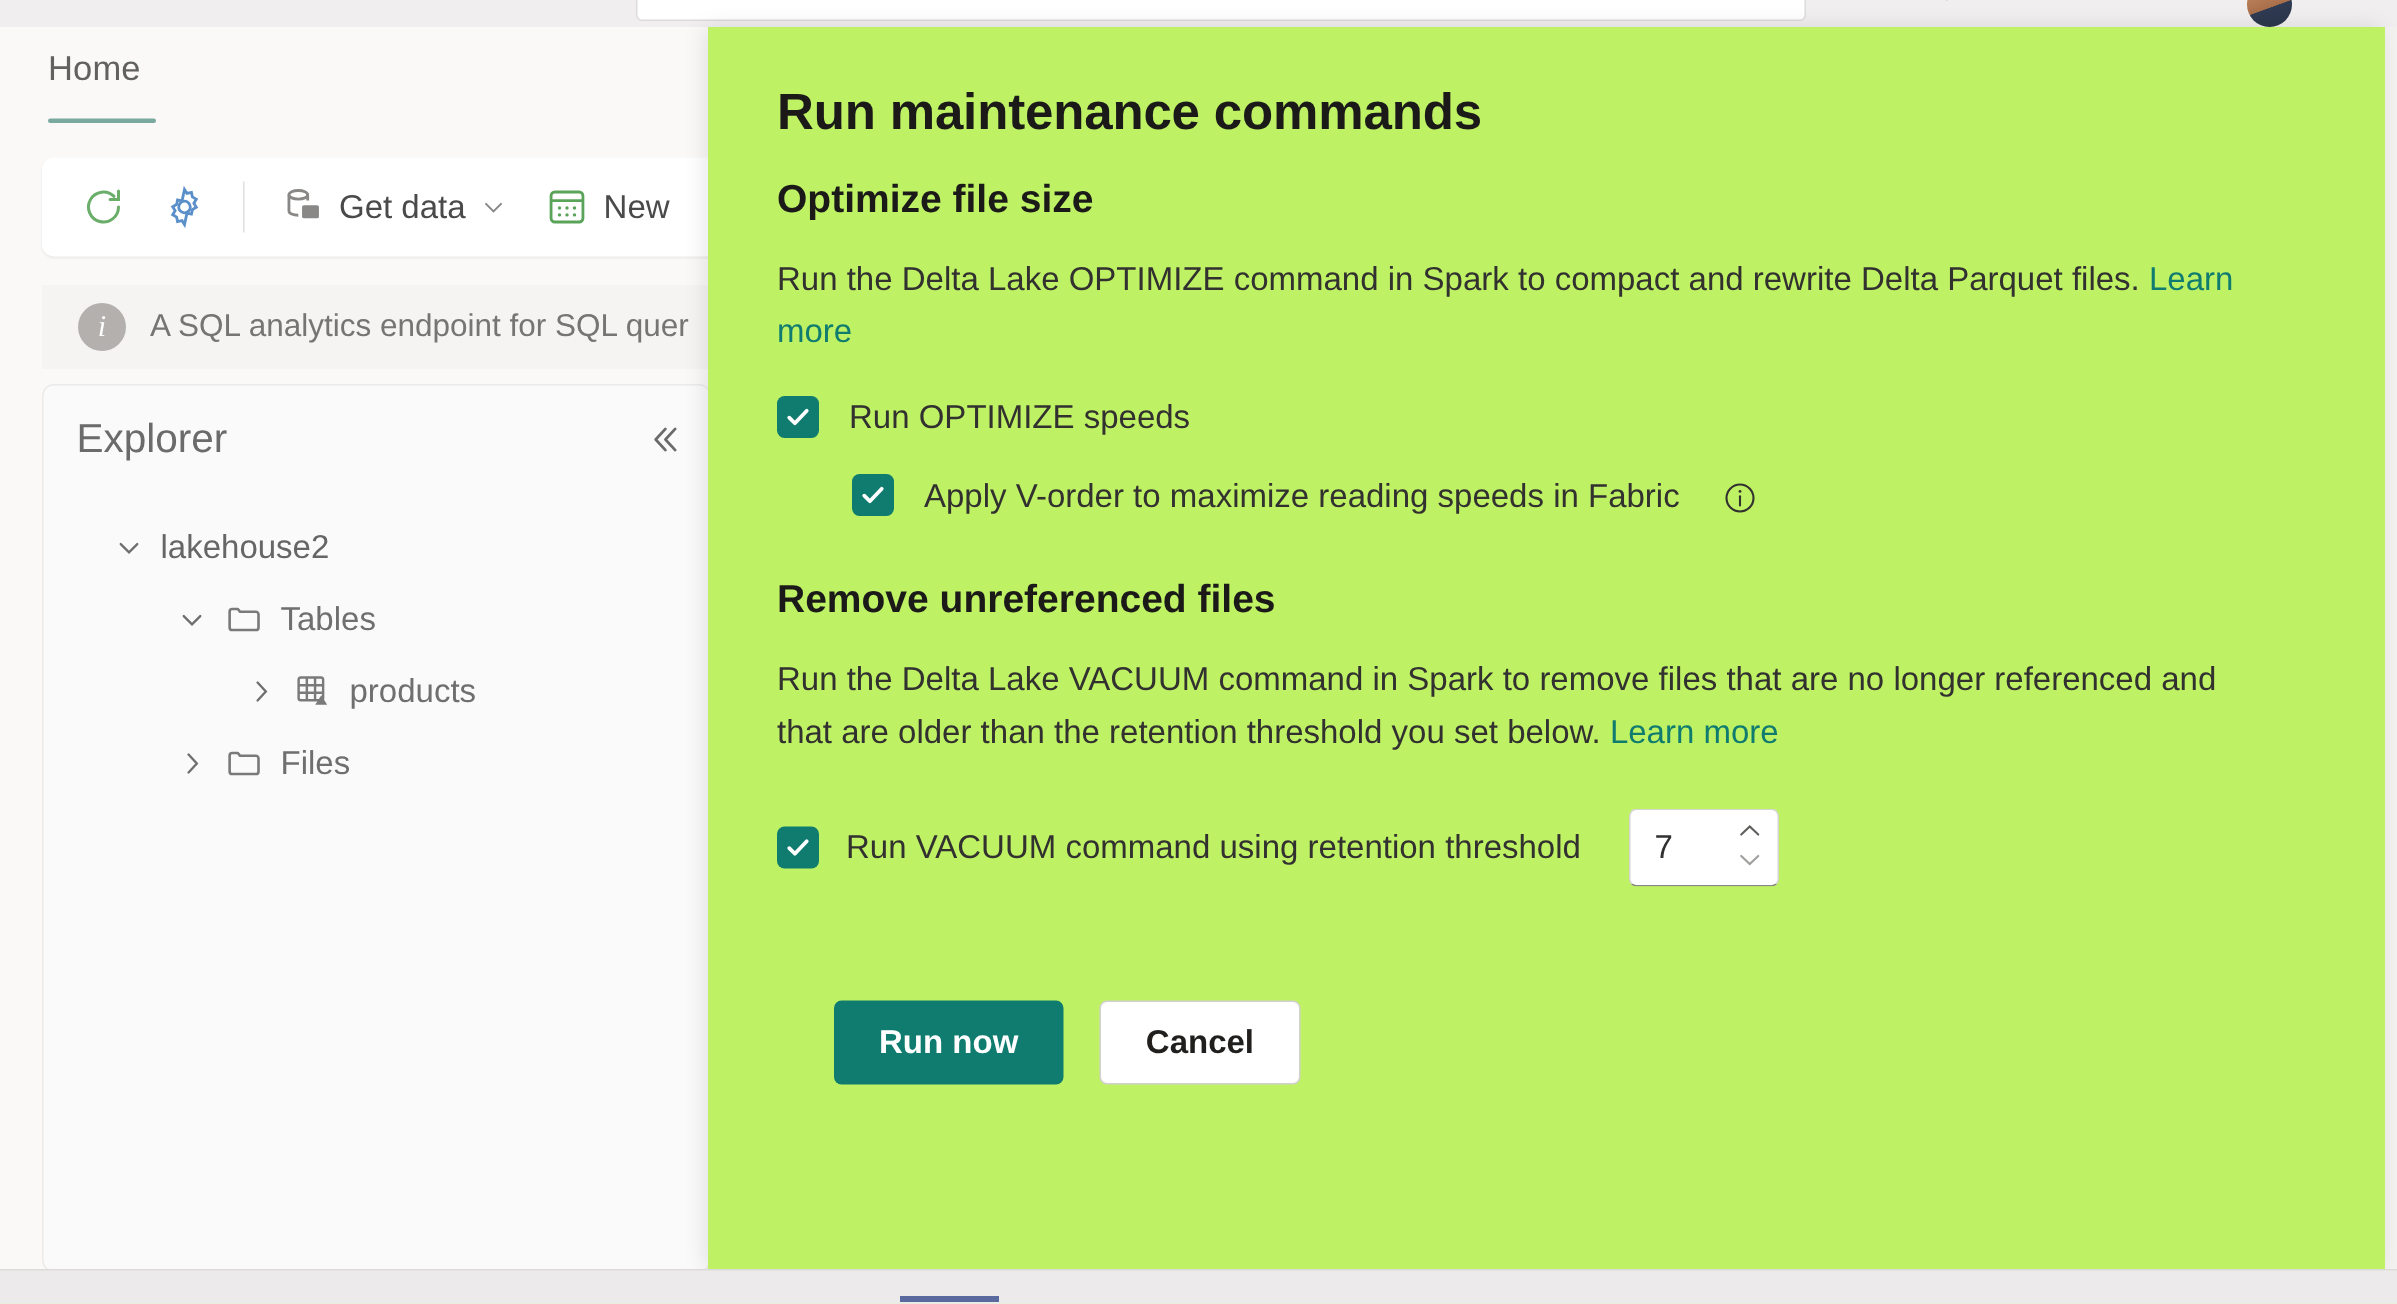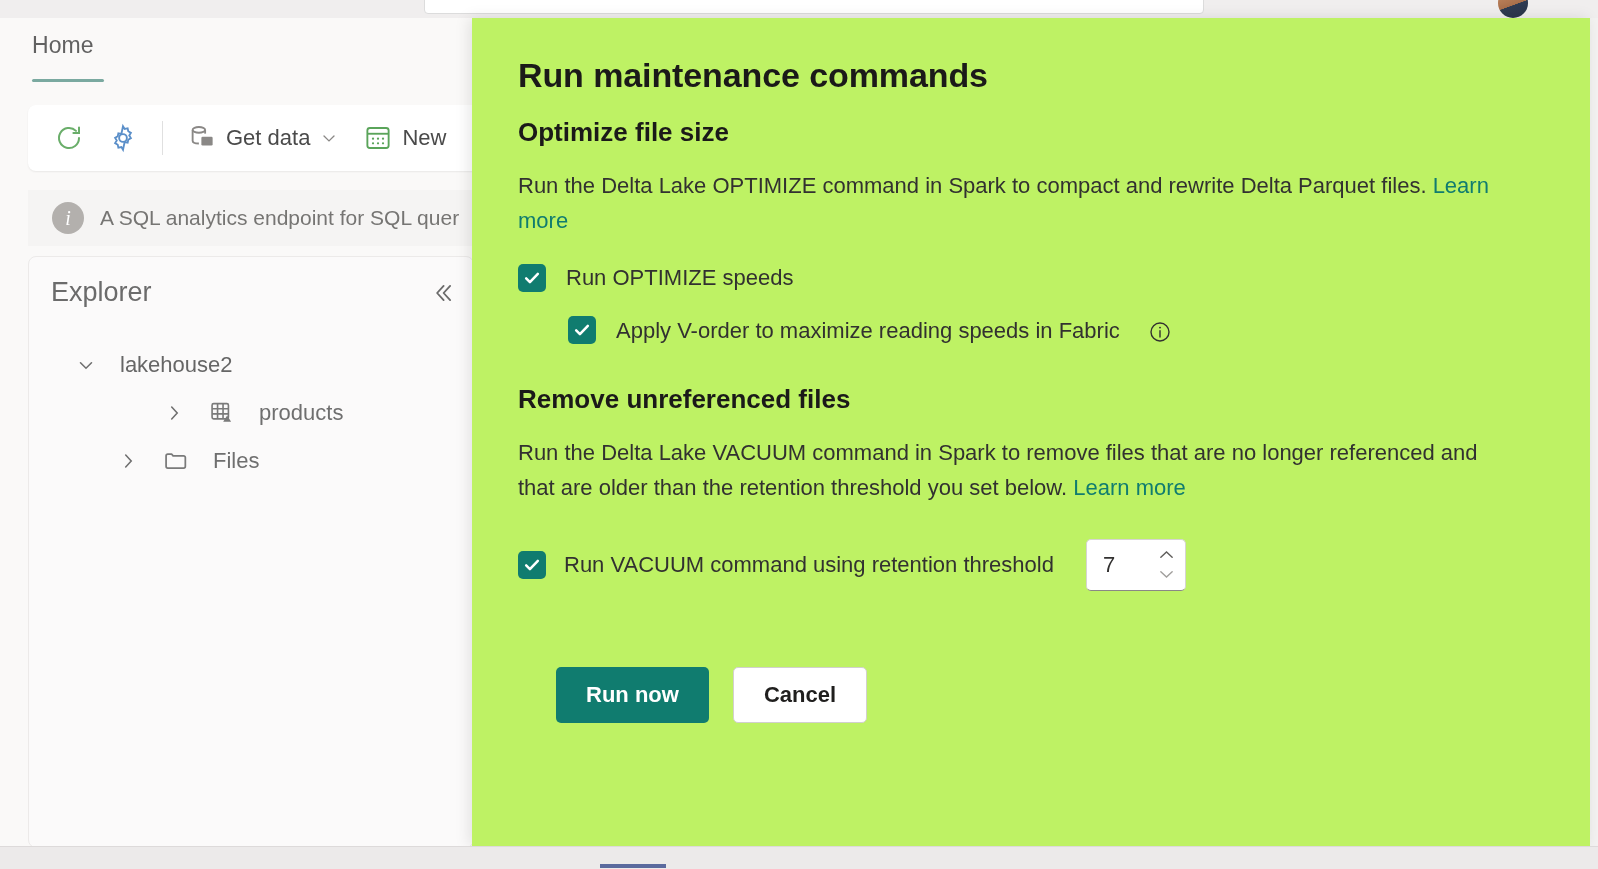--- a/index.html
+++ b/index.html
@@ -178,21 +178,21 @@
     color: #6b6b6b;
     font-weight: 400;
   }
   .collapse-icon { width: 26px; height: 26px; }
 
   .tree { position: absolute; left: 0; top: 84px; width: 100%; }
   .tree-row {
     display: flex;
     align-items: center;
     height: 48px;
-    gap: 23px;
+    gap: 10px;
     font-size: 22px;
     color: #6f6f6f;
   }
   .tree-row.lvl0 { padding-left: 46px; }
   .tree-row.lvl1 { padding-left: 88px; }
   .tree-row.lvl2 { padding-left: 134px; }
   .caret { width: 22px; height: 22px; flex: none; }
   .tree-icon { width: 28px; height: 28px; flex: none; }
   .tree-label { white-space: nowrap; }
   .tree-label.strong { color: #666; }
@@ -454,20 +454,33 @@
 
           <div class="tree-row lvl0">
             <span class="caret">
               <svg viewBox="0 0 24 24" fill="none" stroke="#6f6f6f" stroke-width="1.7" stroke-linecap="round">
                   <path d="M6 9.5l6 6 6-6"></path>
                 </svg>
             </span>
             <span class="tree-label strong">lakehouse2</span>
           </div>
 
+          <div class="tree-row lvl1">
+            <span class="caret">
+              <svg viewBox="0 0 24 24" fill="none" stroke="#6f6f6f" stroke-width="1.7" stroke-linecap="round">
+                  <path d="M6 9.5l6 6 6-6"></path>
+                </svg>
+            </span>
+            <span class="tree-icon">
+              <svg viewBox="0 0 24 24" fill="none" stroke="#7a7a7a" stroke-width="1.5" stroke-linejoin="round">
+                <path d="M3.5 7.5a1.5 1.5 0 0 1 1.5-1.5h3.2l1.3 1.6h9a1.5 1.5 0 0 1 1.5 1.5v7.4a1.5 1.5 0 0 1-1.5 1.5H5a1.5 1.5 0 0 1-1.5-1.5z"></path>
+              </svg>
+            </span>
+            <span class="tree-label">Tables</span>
+          </div>
 
           <div class="tree-row lvl2">
             <span class="caret">
               <svg viewBox="0 0 24 24" fill="none" stroke="#6f6f6f" stroke-width="1.7" stroke-linecap="round">
                   <path d="M9.5 5.5l6 6.5-6 6.5"></path>
                 </svg>
             </span>
             <span class="tree-icon">
               <svg viewBox="0 0 24 24" fill="none" stroke="#7a7a7a" stroke-width="1.4">
                 <rect x="3.5" y="4" width="14" height="13" rx="1.3"></rect>

